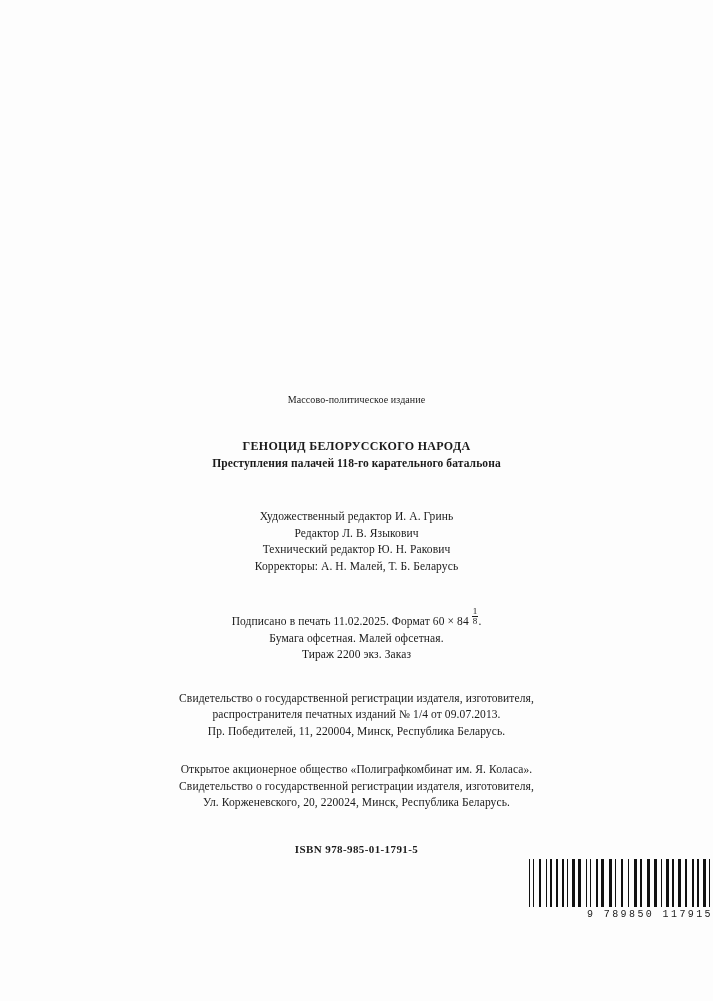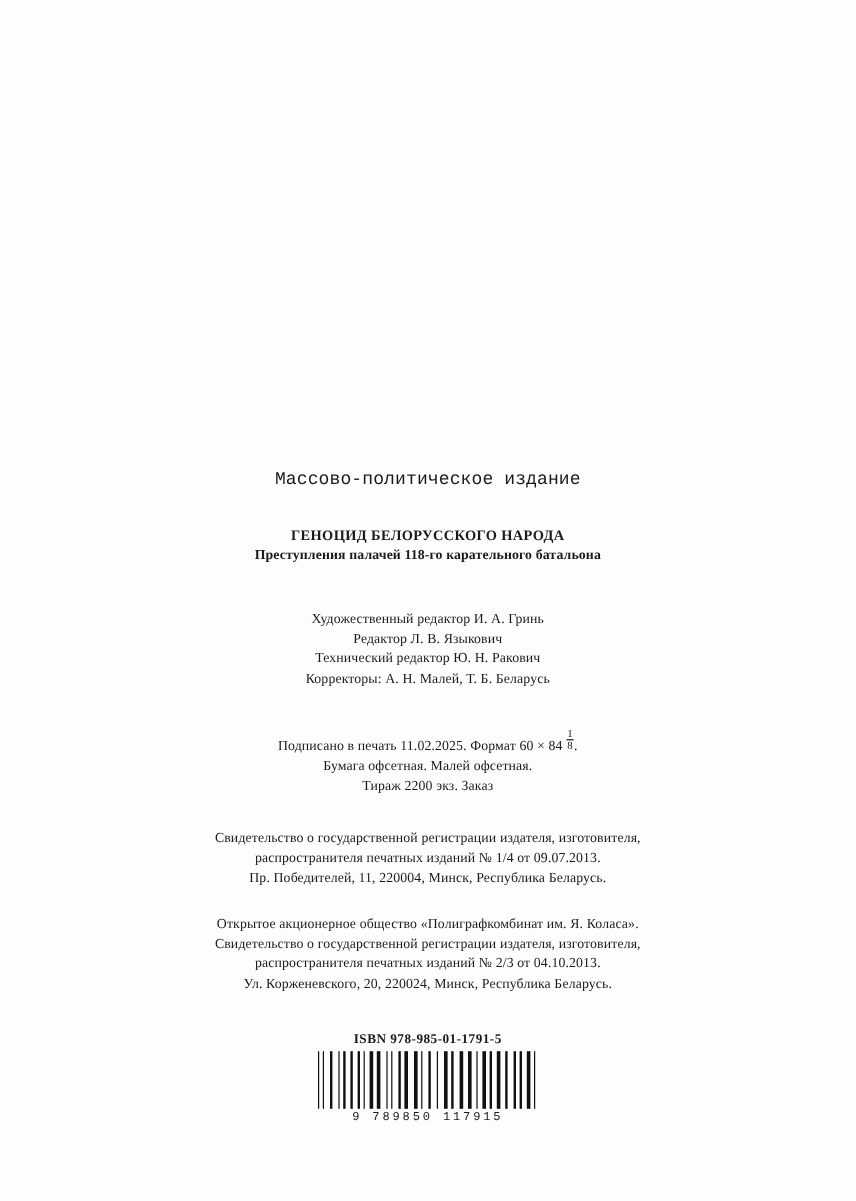--- a/index.html
+++ b/index.html
@@ -31,23 +31,22 @@
   }
   .line {
     font-size: 11.5px;
     line-height: 15.5px;
     letter-spacing: 0.1px;
   }
   .block {
     margin: 0 auto;
   }
   .imprint-kind {
-    font-size: 15px;
+    font-size: 10px;
     line-height: 16px;
-    font-family: Liberation Mono, monospace;
   }
   .title-block {
     margin-top: 30px;
     font-family: Liberation Serif, serif;
   }
   .book-title {
     font-size: 12px;
     font-weight: bold;
     letter-spacing: 0.3px;
     line-height: 17px;
@@ -103,21 +102,21 @@
   }
   .isbn-text {
     font-size: 11px;
     font-weight: bold;
     letter-spacing: 0.4px;
   }
   .barcode-wrap {
     margin-top: 4px;
     display: flex;
     flex-direction: column;
-    align-items: center;
+    align-items: flex-end;
   }
   .barcode {
     height: 48px;
     display: flex;
     align-items: flex-end;
     justify-content: center;
   }
   .barcode .bar {
     background: #111111;
     margin-right: 1px;
@@ -162,21 +161,20 @@
 
     <div class="block publisher-block">
       <div class="line">Свидетельство о государственной регистрации издателя, изготовителя,</div>
       <div class="line">распространителя печатных изданий № 1/4 от 09.07.2013.</div>
       <div class="line">Пр. Победителей, 11, 220004, Минск, Республика Беларусь.</div>
     </div>
 
     <div class="block printer-block">
       <div class="line">Открытое акционерное общество «Полиграфкомбинат им. Я. Коласа».</div>
       <div class="line">Свидетельство о государственной регистрации издателя, изготовителя,</div>
-      <div class="line">распространителя печатных изданий № 2/3 от 04.10.2013.</div>
       <div class="line">Ул. Корженевского, 20, 220024, Минск, Республика Беларусь.</div>
     </div>
 
     <div class="block isbn-block">
       <div class="isbn-text">ISBN 978-985-01-1791-5</div>
       <div class="barcode-wrap">
         <div class="barcode" id="barcode-bars">
             <span class="bar" style="width: 1px;"></span>
             <span class="bar" style="width: 1px; background: transparent;"></span>
             <span class="bar" style="width: 1px;"></span>

